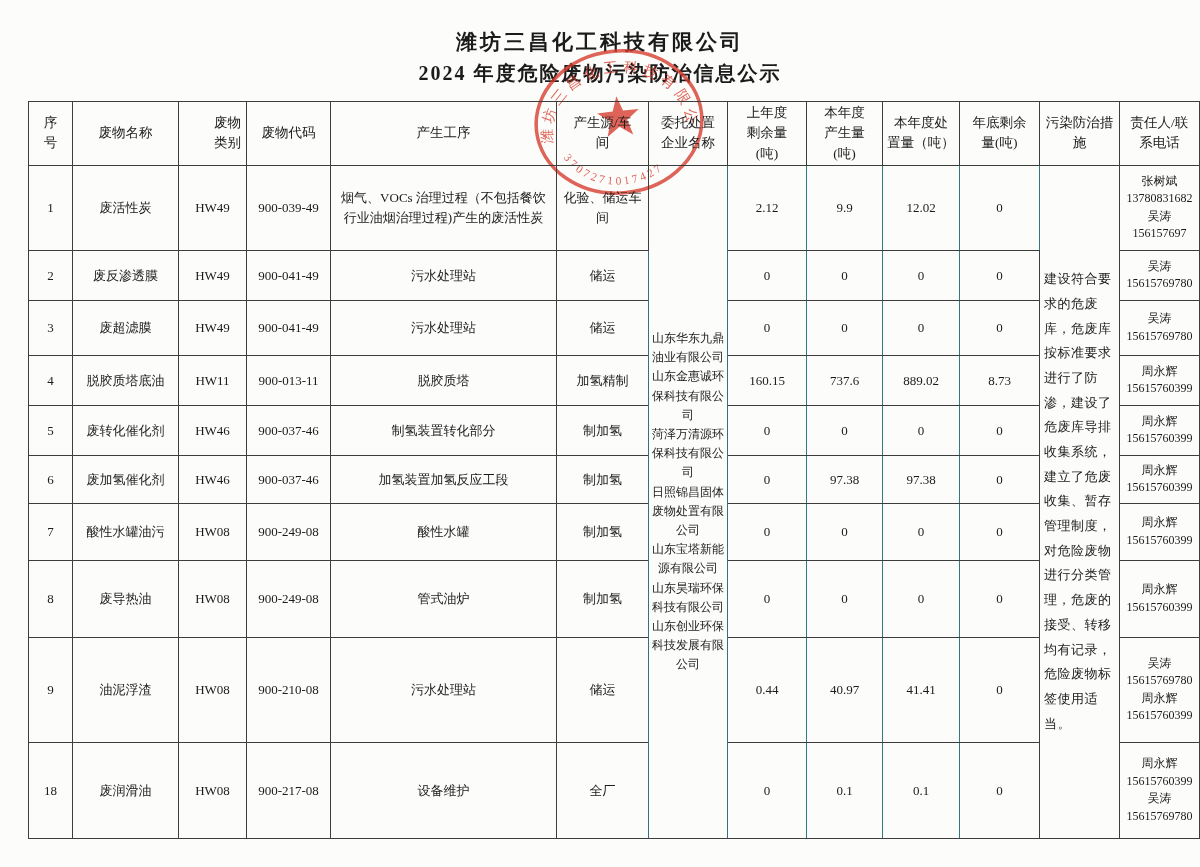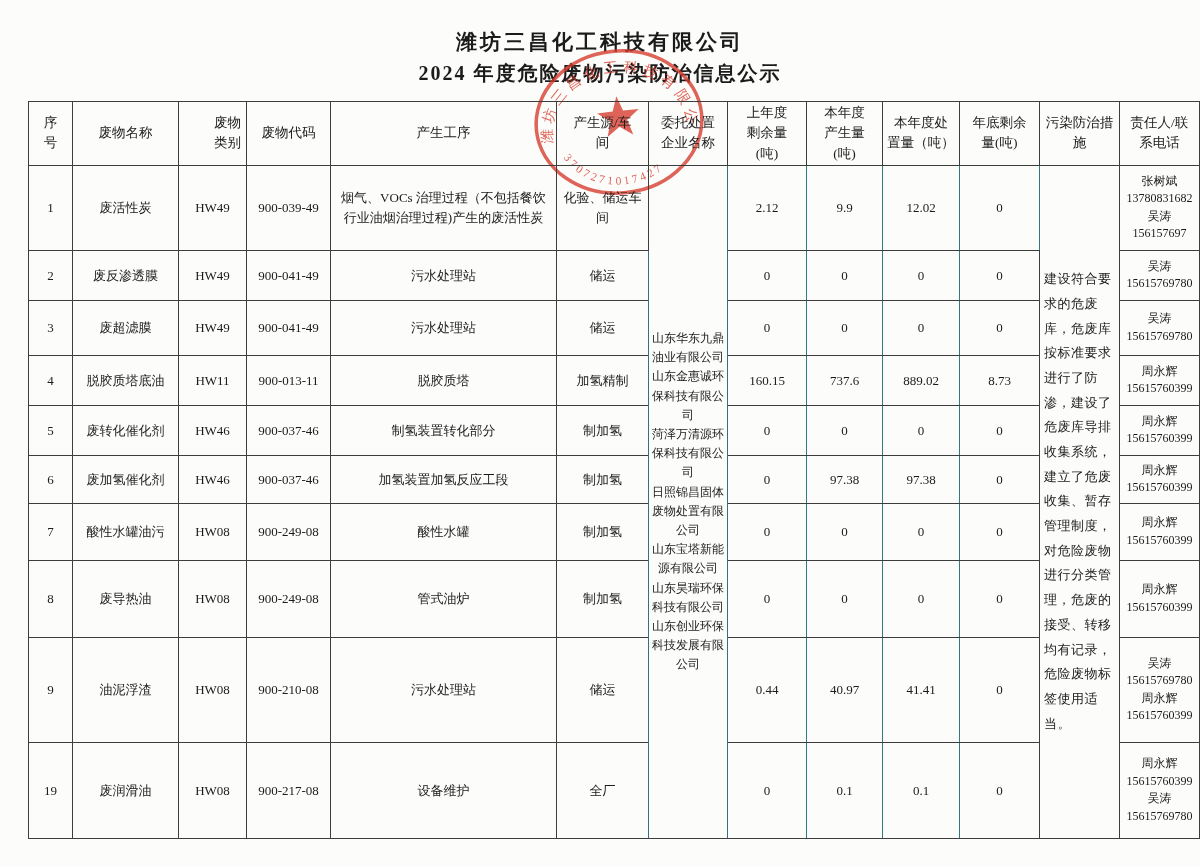--- a/index.html
+++ b/index.html
@@ -253,21 +253,21 @@
         <td class="num">0.44</td>
         <td class="num">40.97</td>
         <td class="num">41.41</td>
         <td class="num">0</td>
         <td class="contact">吴涛
 15615769780
 周永辉
 15615760399</td>
       </tr>
       <tr style="height: 96px;">
-        <td>19</td>
+        <td>18</td>
         <td class="wrapcell">废润滑油</td>
         <td>HW08</td>
         <td>900-217-08</td>
         <td class="process">设备维护</td>
         <td class="wrapcell">全厂</td>
         <td class="num">0</td>
         <td class="num">0.1</td>
         <td class="num">0.1</td>
         <td class="num">0</td>
         <td class="contact">周永辉

